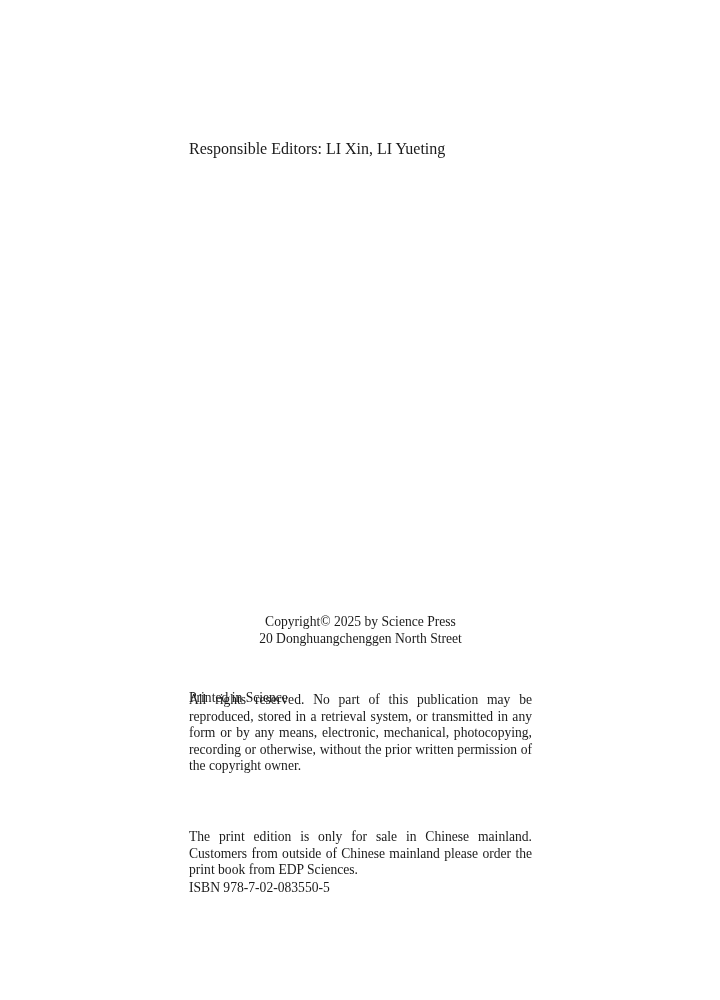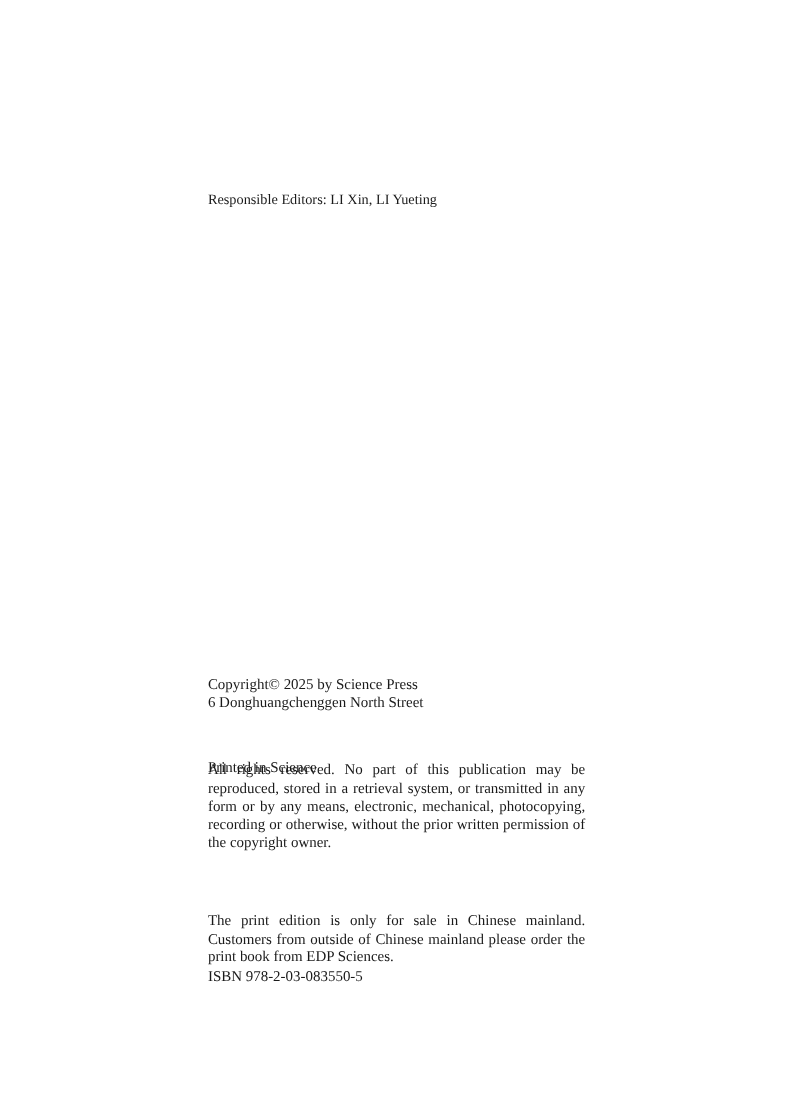--- a/index.html
+++ b/index.html
@@ -1,35 +1,35 @@
 <!DOCTYPE html>
 <html><head>
   <meta charset="utf-8">
   <style>
     html, body { margin: 0; padding: 0; background: #ffffff; }
     body { width: 720px; height: 1000px; position: relative; overflow: hidden;
            font-family: "Liberation Serif", "DejaVu Serif", serif; color: #1a1a1a; }
-    .editors { position: absolute; left: 189px; top: 139px; font-size: 13px; line-height: 20px; white-space: nowrap; margin-top: 32px; }
+    .editors { position: absolute; left: 189px; top: 139px; font-size: 16px; line-height: 20px; white-space: nowrap; }
     .block { position: absolute; left: 189px; width: 343px; font-size: 13.6px; line-height: 16.6px; }
-    .line { display: block; white-space: nowrap; }
+    .line { display: block; white-space: nowrap; text-align: center; }
     .copyright { top: 614px; }
     .printed { top: 690px; }
     .rights { top: 692px; text-align: justify; text-align-last: left; }
     .sale { top: 829px; text-align: justify; text-align-last: left; font-family: Liberation Serif, serif; }
     .isbn { top: 880px; }
   </style>
 </head>
 <body>
 
 <div class="editors">Responsible Editors: LI Xin, LI Yueting</div>
 
 <div class="block copyright">
   <span class="line">Copyright© 2025 by Science Press</span>
-  <span class="line">6 Donghuangchenggen North Street</span>
+  <span class="line">20 Donghuangchenggen North Street</span>
 </div>
 
 <div class="block printed">Printed in Science</div>
 
 <div class="block rights">All rights reserved. No part of this publication may be reproduced, stored in a retrieval system, or transmitted in any form or by any means, electronic, mechanical, photocopying, recording or otherwise, without the prior written permission of the copyright owner.</div>
 
 <div class="block sale">The print edition is only for sale in Chinese mainland. Custom­ers from outside of Chinese mainland please order the print book from EDP Sciences.</div>
 
-<div class="block isbn">ISBN 978-2-03-083550-5</div>
+<div class="block isbn">ISBN 978-7-02-083550-5</div>
 
 </body></html>

